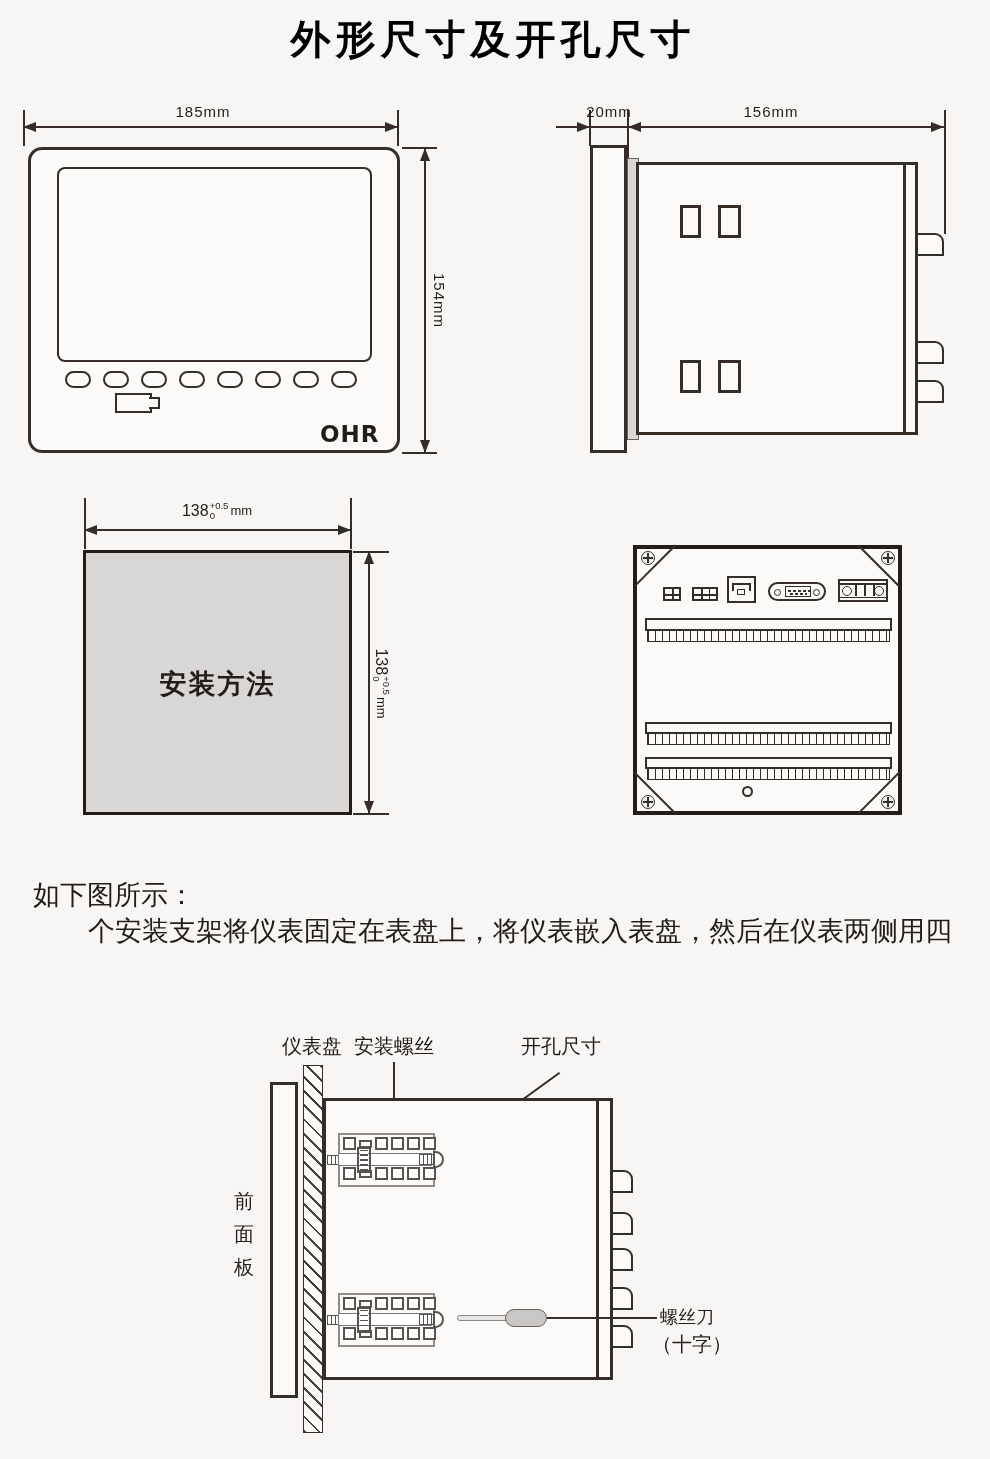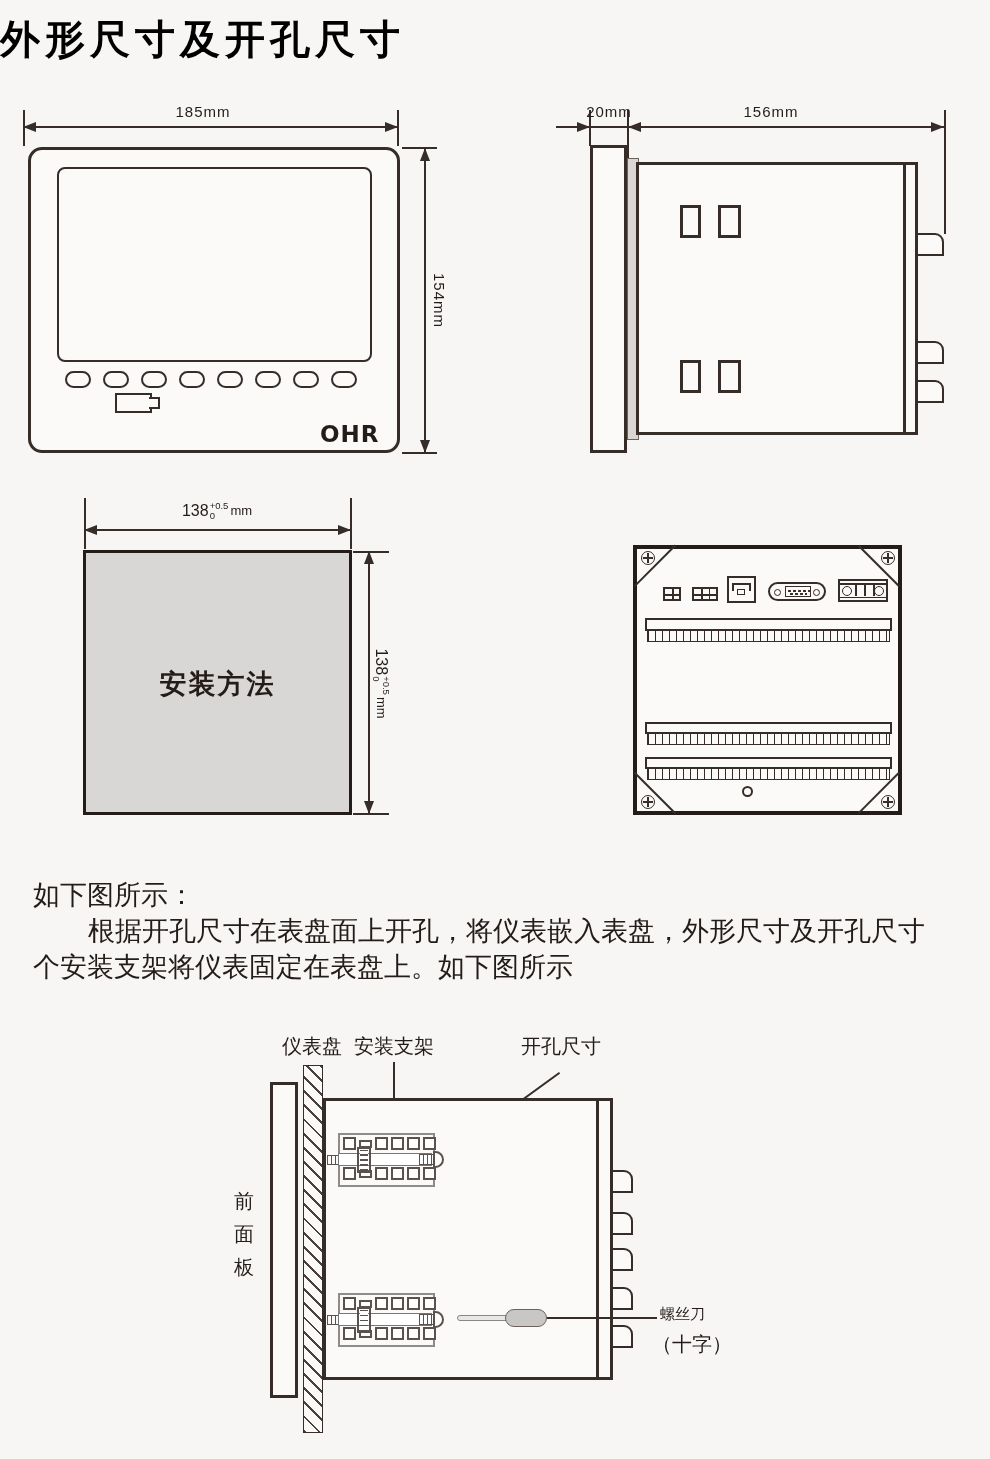--- a/index.html
+++ b/index.html
@@ -54,21 +54,21 @@
   .cjk{position:absolute;font-family:"DejaVu Serif","Liberation Serif",serif;color:#241c18;}
   .vtext{width:24px;word-break:break-all;line-height:33px;text-align:center;}
   .dotsrow{position:absolute;background-image:radial-gradient(circle,#362c28 1.1px,transparent 1.5px);
            background-size:5px 4px;background-repeat:repeat-x;height:4px;}
 </style>
 </head>
 <body>
 
 <div class="canvas">
 
-  <div class="abs" style="left:0;top:12px;width:986px;text-align:left;font-size:40px;font-weight:800;letter-spacing:5px;color:#000;font-family:'DejaVu Sans','Liberation Sans',sans-serif;">外形尺寸及开孔尺寸</div>
+  <div class="abs" style="left:0;top:12px;width:986px;text-align:center;font-size:40px;font-weight:800;letter-spacing:5px;color:#000;font-family:'DejaVu Sans','Liberation Sans',sans-serif;">外形尺寸及开孔尺寸</div>
 
   <div>
     <div class="rect" style="left:28px;top:147px;width:372px;height:306px;border-radius:14px;"></div>
     <div class="rect" style="left:57px;top:167px;width:315px;height:195px;border-width:2.5px;border-radius:8px;"></div>
     <div class="abs" style="left:65px;top:371px;width:296px;display:flex;gap:12px;">
       <div class="pill"></div>
       <div class="pill"></div>
       <div class="pill"></div>
       <div class="pill"></div>
       <div class="pill"></div>
@@ -213,27 +213,26 @@
     <div class="bar" style="left:645px;top:618px;width:247px;height:13px;"></div>
     <div class="teeth" style="left:647px;top:630px;width:243px;height:12px;"></div>
     <div class="bar" style="left:645px;top:722px;width:247px;height:12px;"></div>
     <div class="teeth" style="left:647px;top:733px;width:243px;height:12px;"></div>
     <div class="bar" style="left:645px;top:757px;width:247px;height:12px;"></div>
     <div class="teeth" style="left:647px;top:768px;width:243px;height:12px;"></div>
     <div class="abs" style="left:742px;top:786px;width:11px;height:11px;border:2px solid var(--ink);border-radius:50%;box-sizing:border-box;"></div>
   </div>
 
   <div class="cjk" style="left:33px;top:877px;font-size:27px;">如下图所示：</div>
-  <div class="cjk" style="left:88px;top:913px;font-size:27px;">根据开孔尺寸在表盘面上开孔，将仪表嵌入表盘，外形尺寸及开孔尺寸</div>
-  <div class="cjk" style="left:33px;top:949px;font-size:27px;">个安装支架将仪表固定在表盘上。如下图所示</div>
+  <div class="cjk" style="left:88px;top:913px;font-size:27px;">个安装支架将仪表固定在表盘上，将仪表嵌入表盘，然后在仪表两侧用四</div>
 
   <div>
 
     <div class="cjk" style="left:282px;top:1033px;font-size:20px;">仪表盘</div>
-    <div class="cjk" style="left:354px;top:1033px;font-size:20px;">安装支架</div>
+    <div class="cjk" style="left:354px;top:1033px;font-size:20px;">安装螺丝</div>
     <div class="cjk" style="left:521px;top:1033px;font-size:20px;">开孔尺寸</div>
     <div class="vline" style="left:393px;top:1062px;height:68px;"></div>
     <div class="diag" style="left:434px;top:1113px;width:139px;height:1.5px;transform:rotate(144deg);"></div>
 
     <div class="rect" style="left:270px;top:1082px;width:28px;height:316px;"></div>
     <div class="hatch" style="left:303px;top:1065px;width:20px;height:368px;"></div>
     <div class="cjk vtext" style="left:232px;top:1185px;font-size:20px;">前面板</div>
 
     <div class="rect" style="left:323px;top:1098px;width:276px;height:282px;"></div>
     <div class="rect" style="left:596px;top:1098px;width:17px;height:282px;"></div>
@@ -285,17 +284,17 @@
     </div>
     <div class="chan" style="left:338px;top:1313px;width:94px;height:13px;"></div>
     <div class="coil" style="left:327px;top:1315px;width:11px;height:10px;"></div>
     <div class="clampp" style="left:357px;top:1307px;width:14px;height:26px;"></div>
     <div class="coil" style="left:419px;top:1314px;width:15px;height:11px;"></div>
     <div class="shead" style="left:433px;top:1311px;width:11px;height:17px;"></div>
 
     <div class="abs" style="left:457px;top:1315px;width:52px;height:6px;border:1.5px solid #8a8683;border-radius:4px;background:#e9e7e5;box-sizing:border-box;"></div>
     <div class="abs" style="left:505px;top:1309px;width:42px;height:18px;border:1.5px solid #6b625d;border-radius:9px;background:#c9c7c5;box-sizing:border-box;"></div>
     <div class="hline" style="left:547px;top:1317px;width:110px;"></div>
-    <div class="cjk" style="left:660px;top:1305px;font-size:15px;">螺丝刀</div>
+    <div class="cjk" style="left:660px;top:1305px;font-size:18px;">螺丝刀</div>
     <div class="cjk" style="left:652px;top:1331px;font-size:20px;">（十字）</div>
   </div>
 
 </div>
 
 </body></html>

